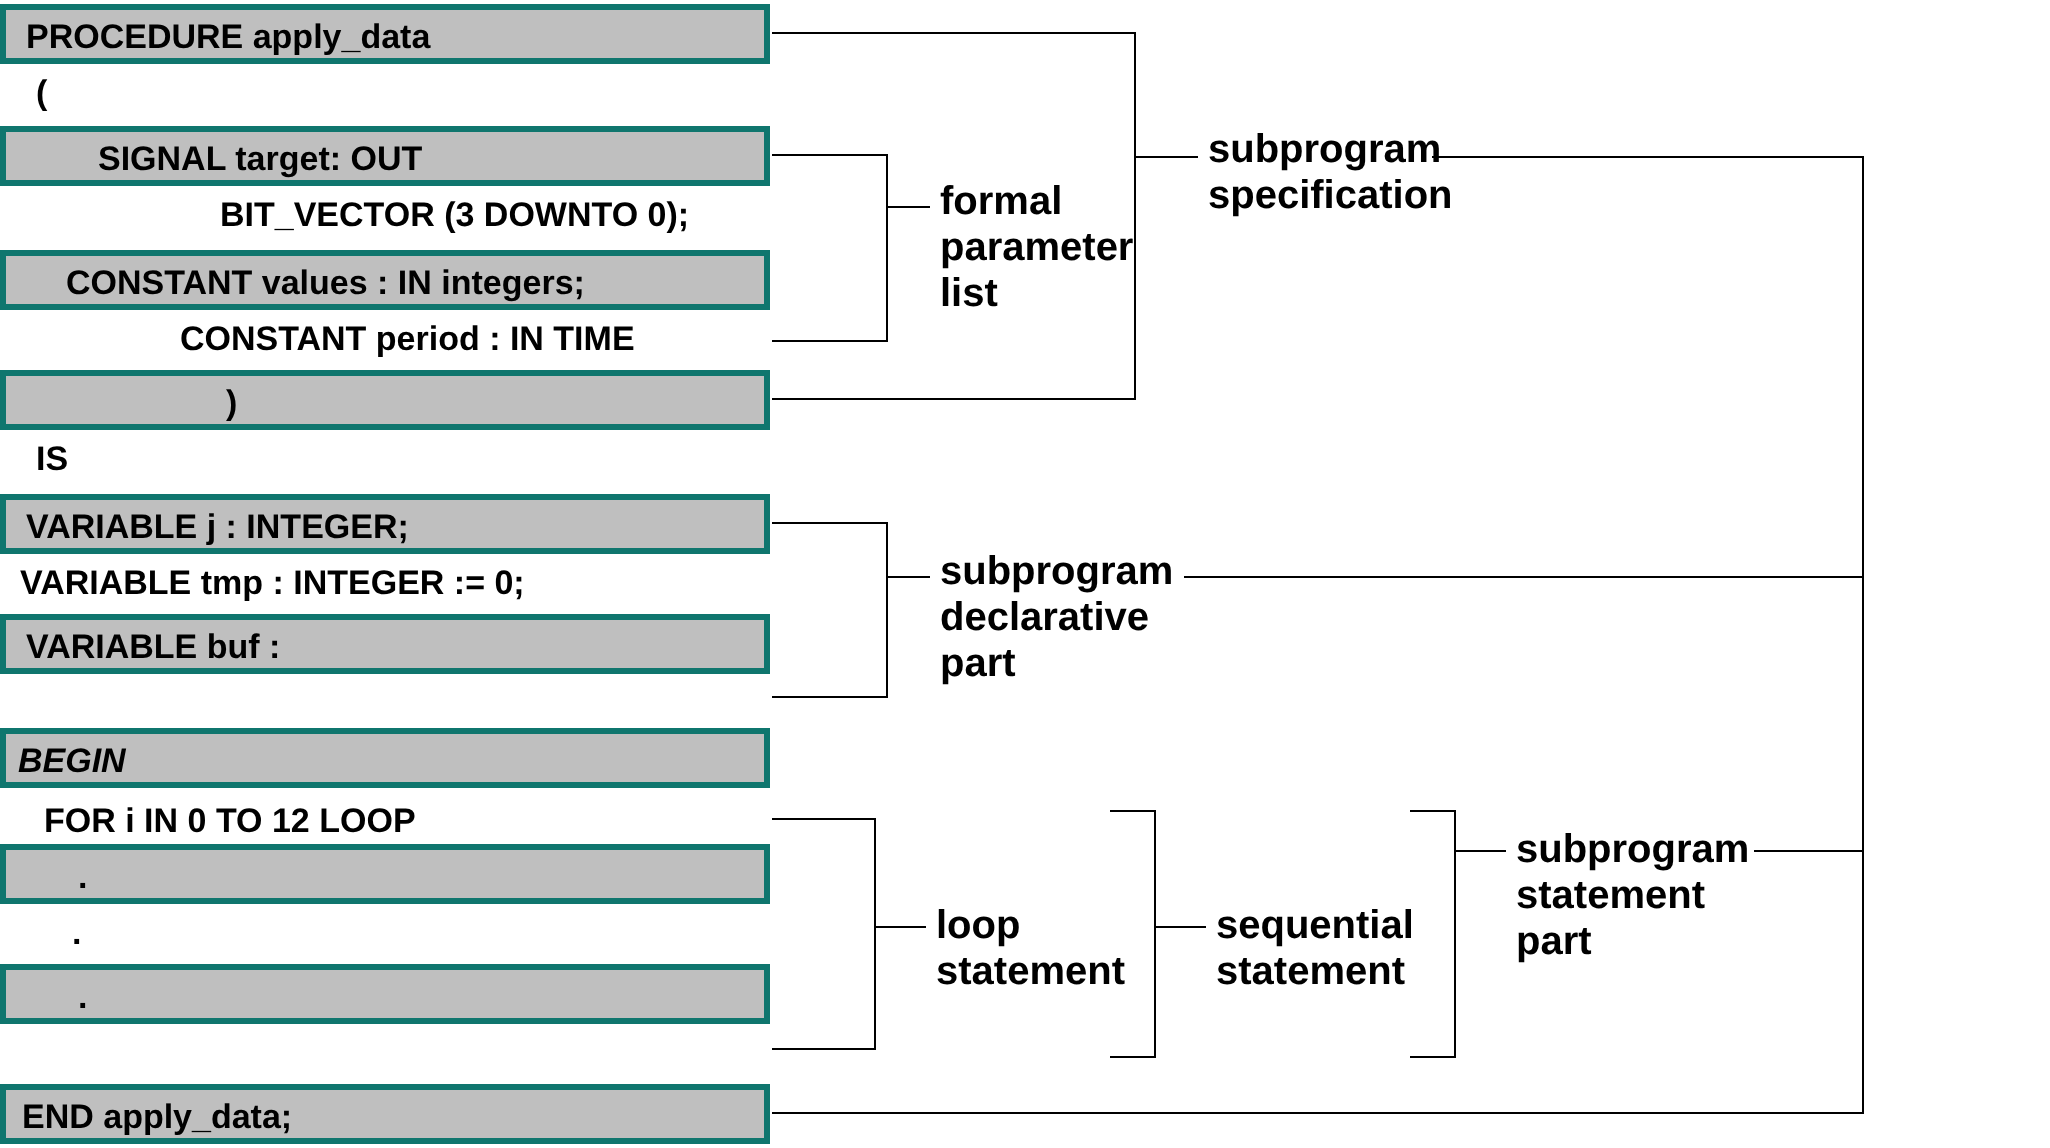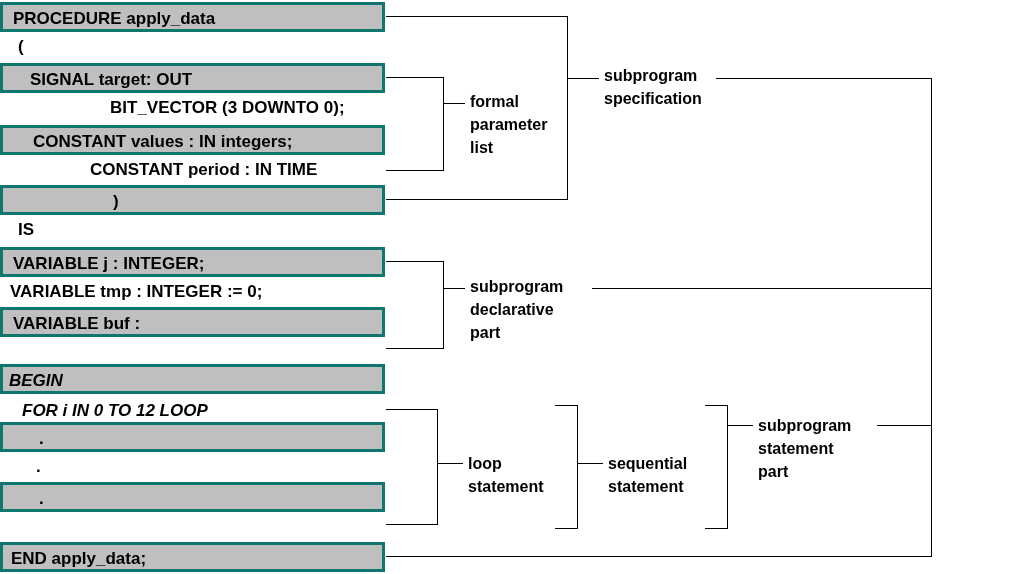--- a/index.html
+++ b/index.html
@@ -48,45 +48,45 @@
   }
   .vline {
     position: absolute;
     width: 0;
     border-left: 1px solid #000000;
   }
 
   
   .label {
     position: absolute;
-    font-size: 16px;
+    font-size: 20px;
     font-weight: bold;
     color: #000000;
     line-height: 23px;
     white-space: pre-line;
   }
 </style>
 </head>
 <body>
 
 <div id="canvas">
 
   <div class="code-row shaded" style="top:2px;"><span style="padding-left:10px;">PROCEDURE apply_data</span></div>
   <div class="code-row plain" style="top:32px;"><span style="padding-left:18px;">(</span></div>
-  <div class="code-row shaded" style="top:63px;"><span style="padding-left:27px;">SIGNAL target: OUT</span></div>
+  <div class="code-row shaded" style="top:63px;"><span style="padding-left:46px;">SIGNAL target: OUT</span></div>
   <div class="code-row plain" style="top:93px;"><span style="padding-left:110px;margin-top:31px;">BIT_VECTOR (3 DOWNTO 0);</span></div>
   <div class="code-row plain" style="top:155px;"><span style="padding-left:90px;">CONSTANT period : IN TIME</span></div>
   <div class="code-row shaded" style="top:125px;"><span style="padding-left:30px;">CONSTANT values : IN integers;</span></div>
   <div class="code-row shaded" style="top:185px;"><span style="padding-left:110px;">)</span></div>
   <div class="code-row plain" style="top:215px;"><span style="padding-left:18px;">IS</span></div>
   <div class="code-row shaded" style="top:247px;"><span style="padding-left:10px;">VARIABLE j  : INTEGER;</span></div>
   <div class="code-row plain" style="top:277px;"><span style="padding-left:10px;">VARIABLE tmp : INTEGER := 0;</span></div>
   <div class="code-row shaded" style="top:307px;"><span style="padding-left:10px;">VARIABLE buf :</span></div>
   <div class="code-row shaded" style="top:364px;"><span style="padding-left:6px;font-style:italic;">BEGIN</span></div>
-  <div class="code-row plain" style="top:396px;font-style:italic;"><span style="padding-left:22px;">FOR i IN 0 TO 12 LOOP</span></div>
+  <div class="code-row plain" style="top:396px;"><span style="padding-left:22px;">FOR i IN 0 TO 12 LOOP</span></div>
   <div class="code-row shaded" style="top:422px;"><span style="padding-left:36px;">.</span></div>
   <div class="code-row plain" style="top:452px;"><span style="padding-left:36px;">.</span></div>
   <div class="code-row shaded" style="top:482px;"><span style="padding-left:36px;">.</span></div>
   <div class="code-row shaded" style="top:542px;"><span style="padding-left:8px;">END apply_data;</span></div>
 
   <div class="hline" style="left:386px; top:77px;  width:58px;"></div>
   <div class="hline" style="left:386px; top:170px; width:58px;"></div>
   <div class="vline" style="left:443px; top:77px;  height:94px;"></div>
   <div class="hline" style="left:443px; top:103px; width:22px;"></div>
   <div class="label" style="left:470px; top:90px;">formal

